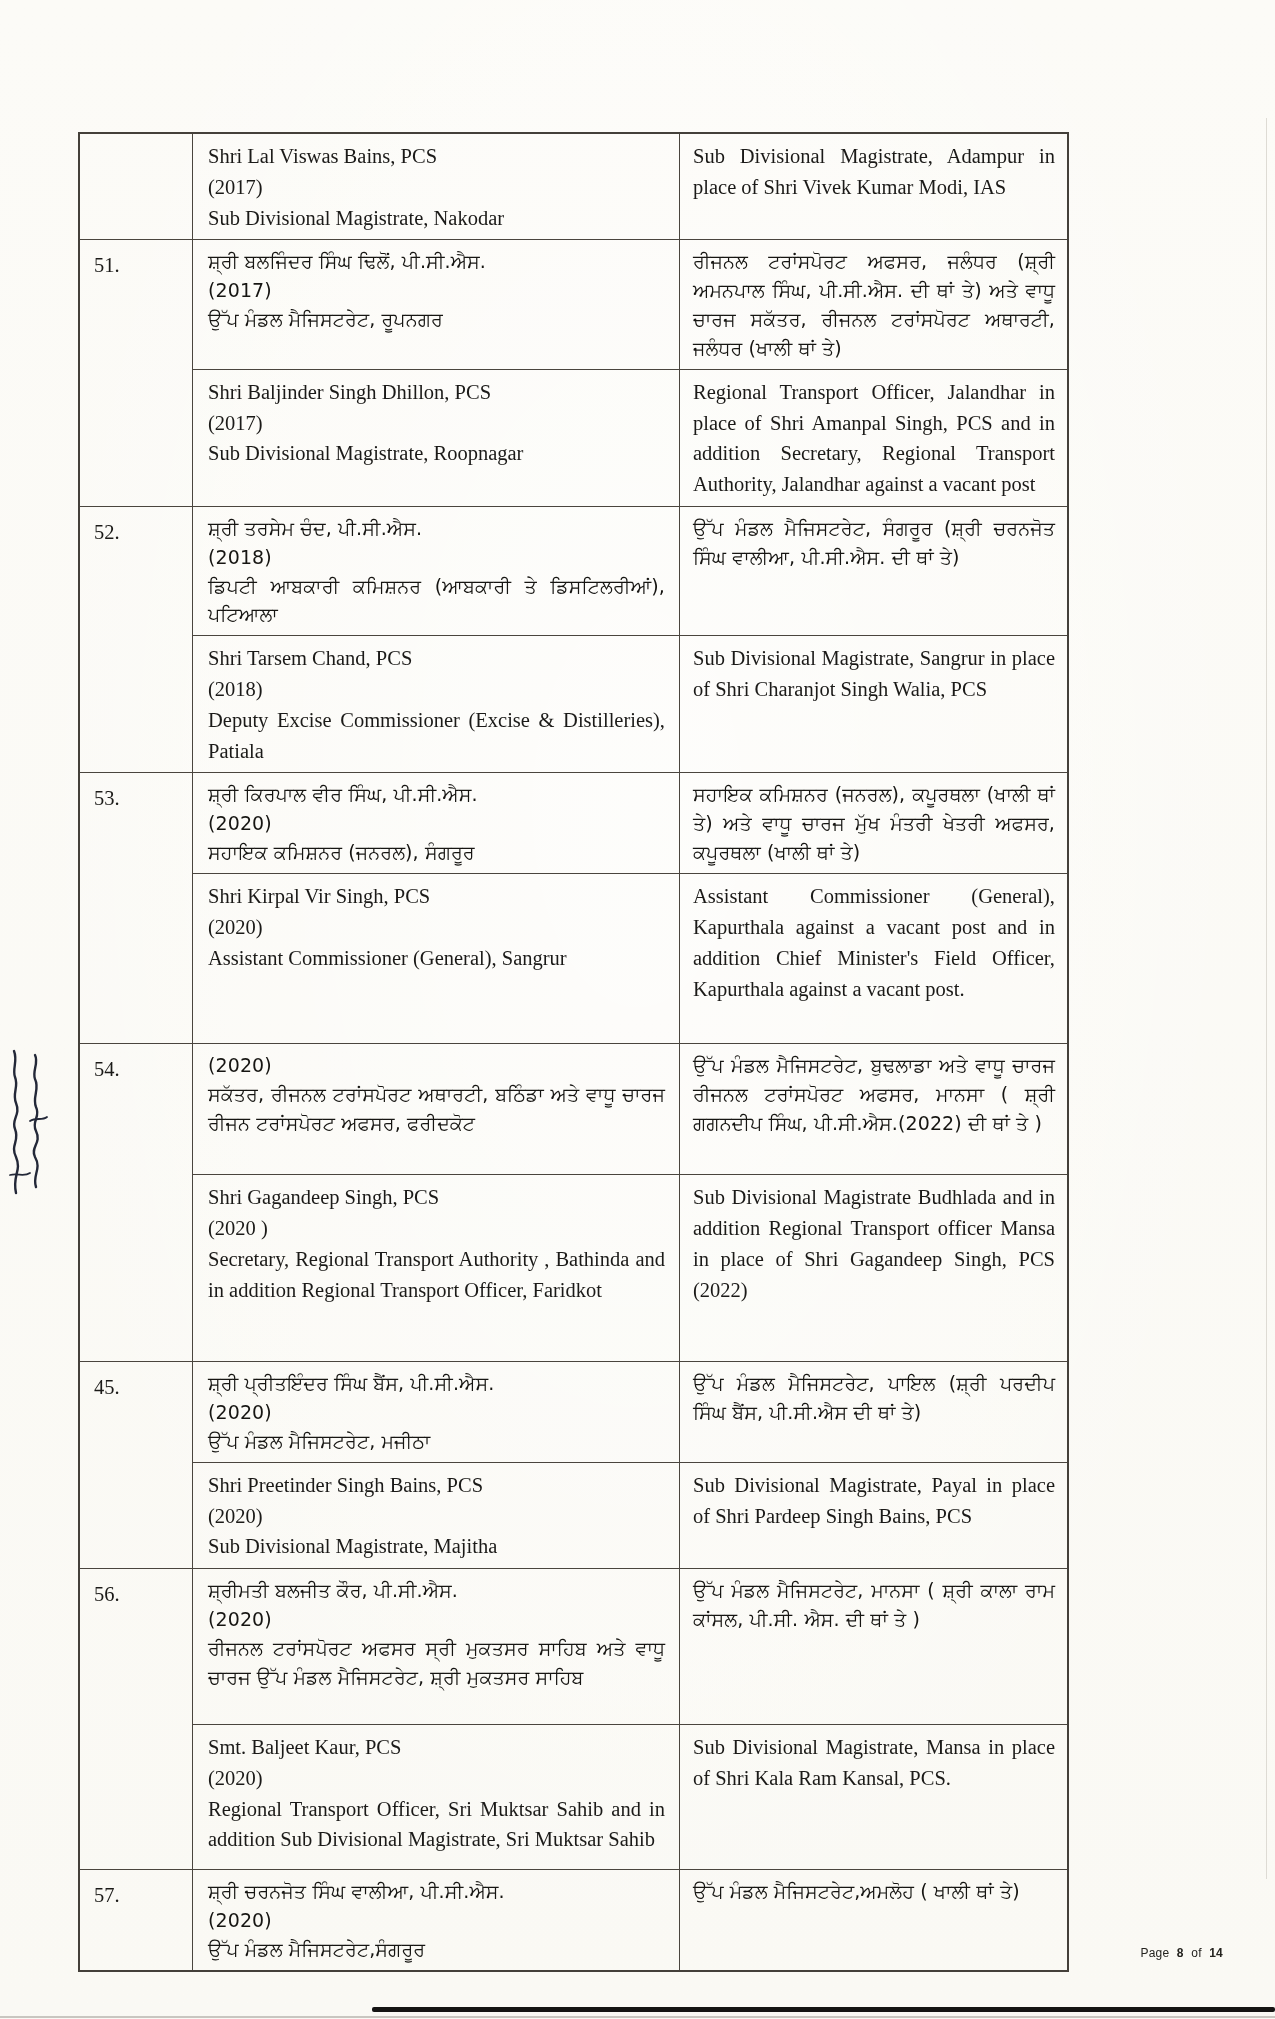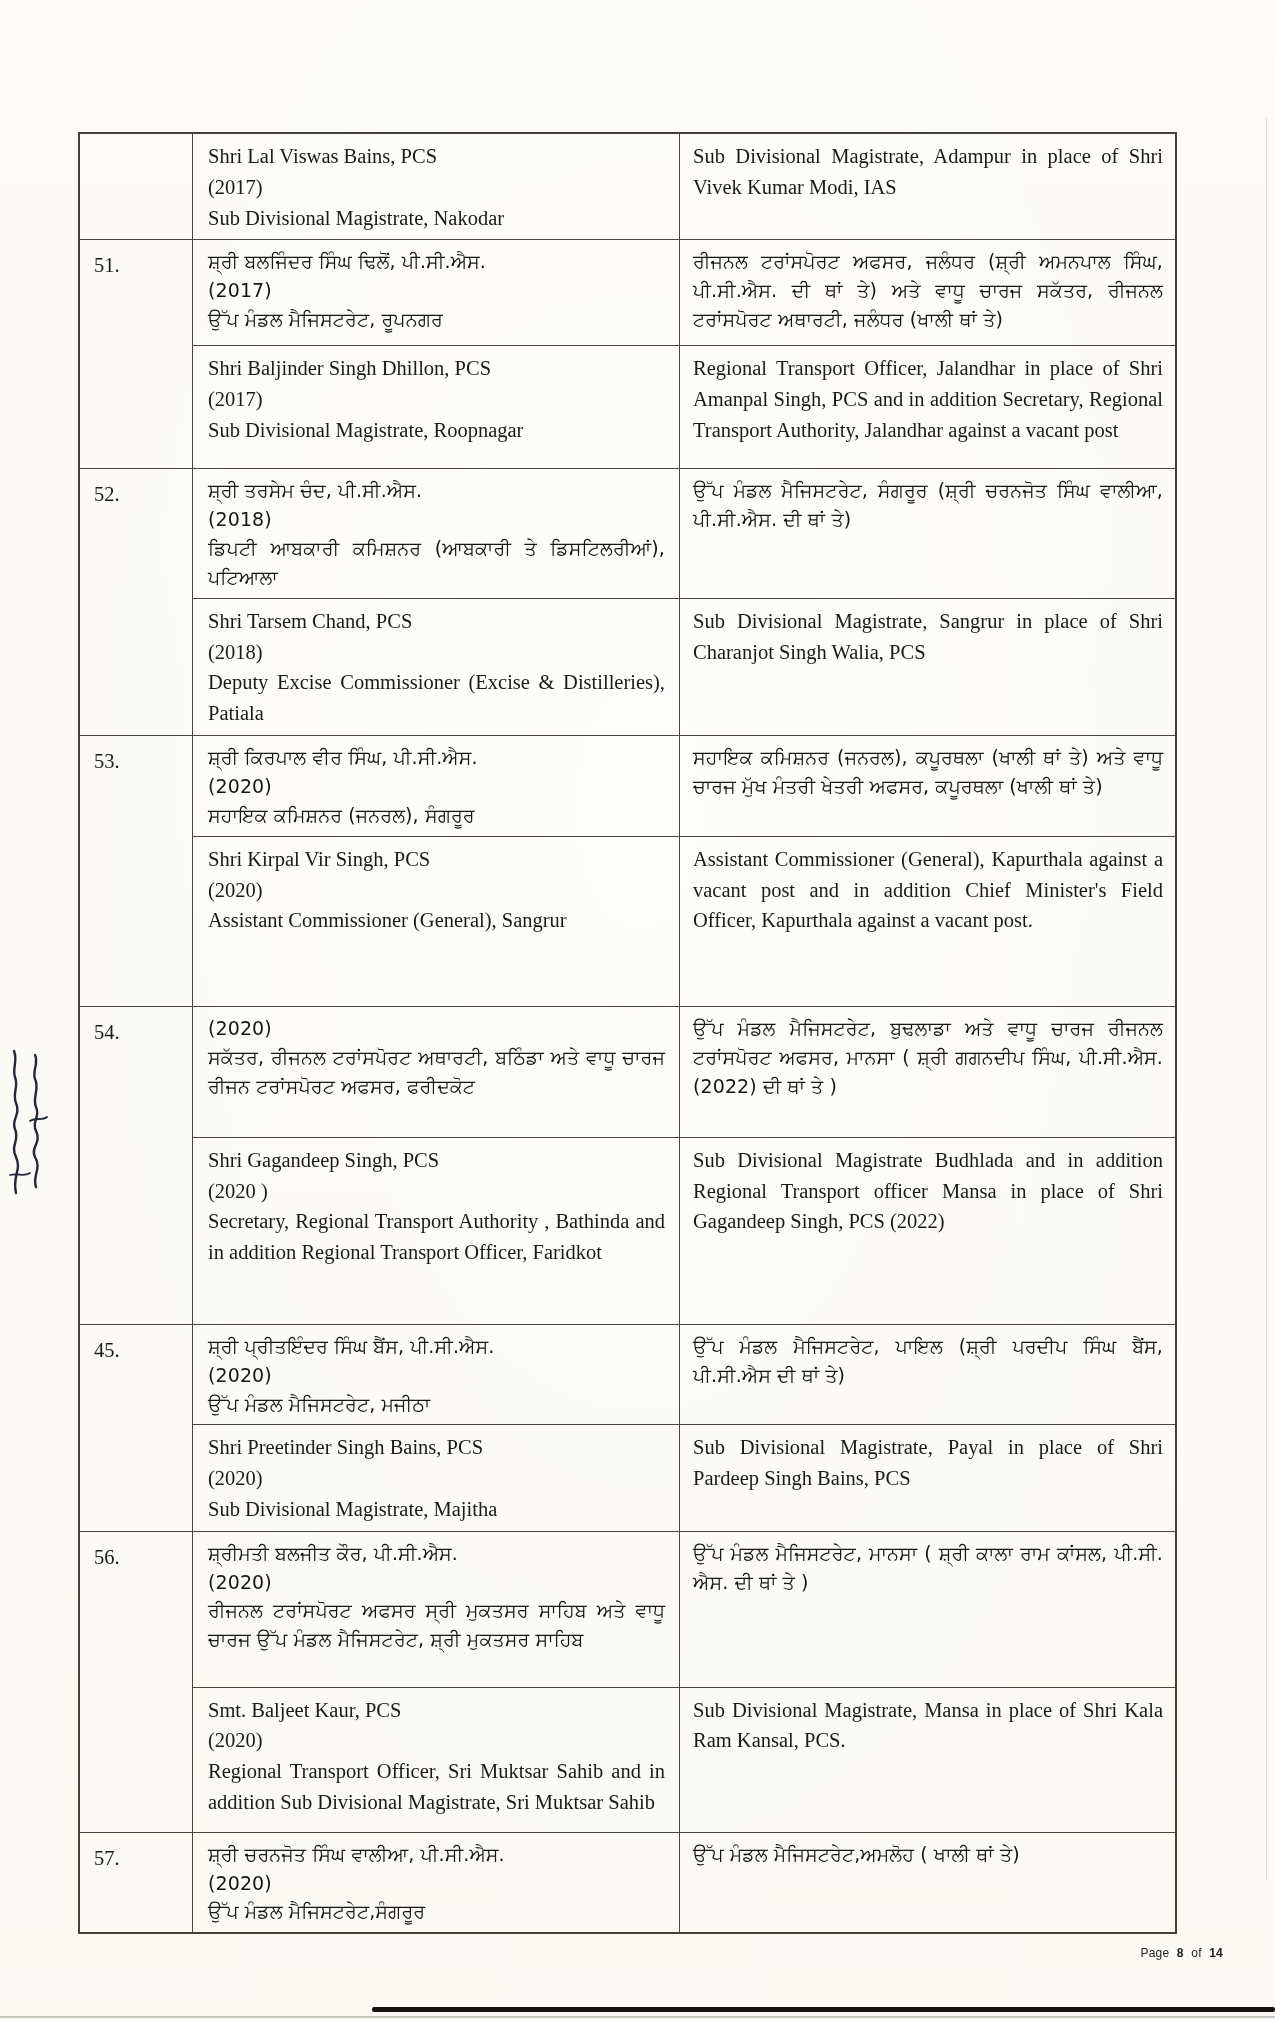--- a/index.html
+++ b/index.html
@@ -9,21 +9,21 @@
     font-family:"Liberation Serif",serif;
     color:#1a1a18;
   }
   .page{position:absolute;inset:0;
     background:
       radial-gradient(ellipse at 50% 40%, rgba(255,255,255,.6), rgba(0,0,0,0) 70%),
       linear-gradient(#fcfbf7,#faf9f4);
   }
   
   .xfer-table{
-    position:absolute;left:78px;top:132px;width:1099px;
+    position:absolute;left:78px;top:132px;width:991px;
     border:2px solid #44403a;
     box-sizing:border-box;
     background:transparent;
   }
   .t-row{display:flex;}
   .t-row + .t-row{border-top:1px solid #4a453e;}
   .serial-cell{
     width:113px;flex:0 0 113px;box-sizing:border-box;
     border-right:1px solid #4a453e;
     padding:10px 0 0 14px;

